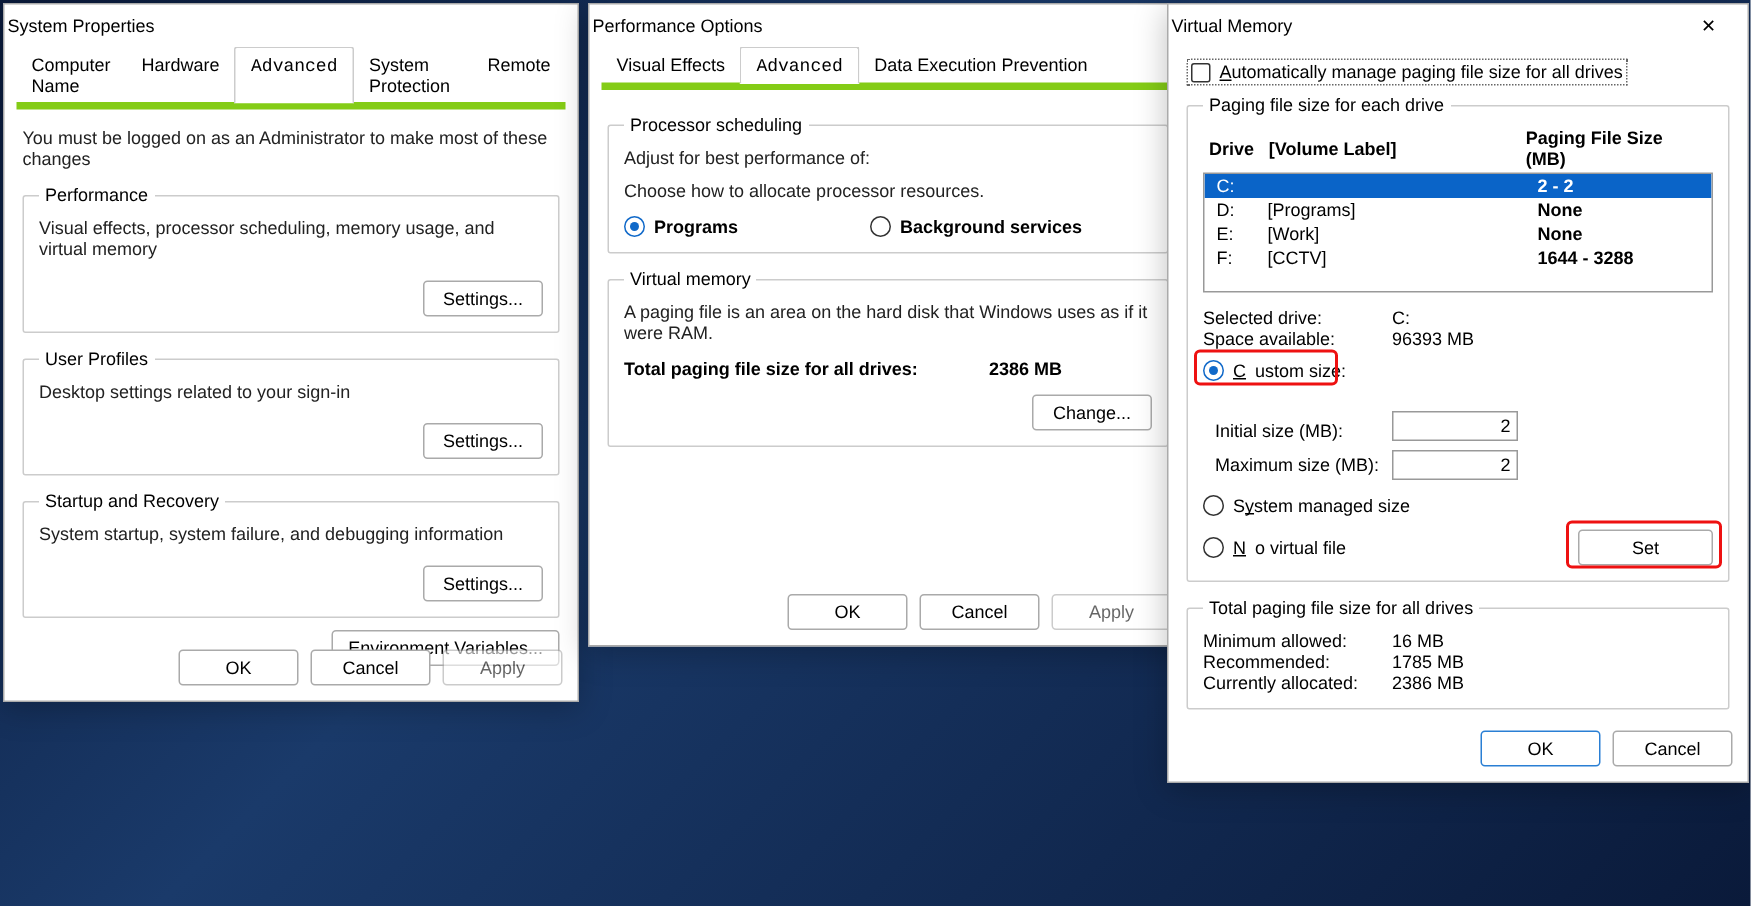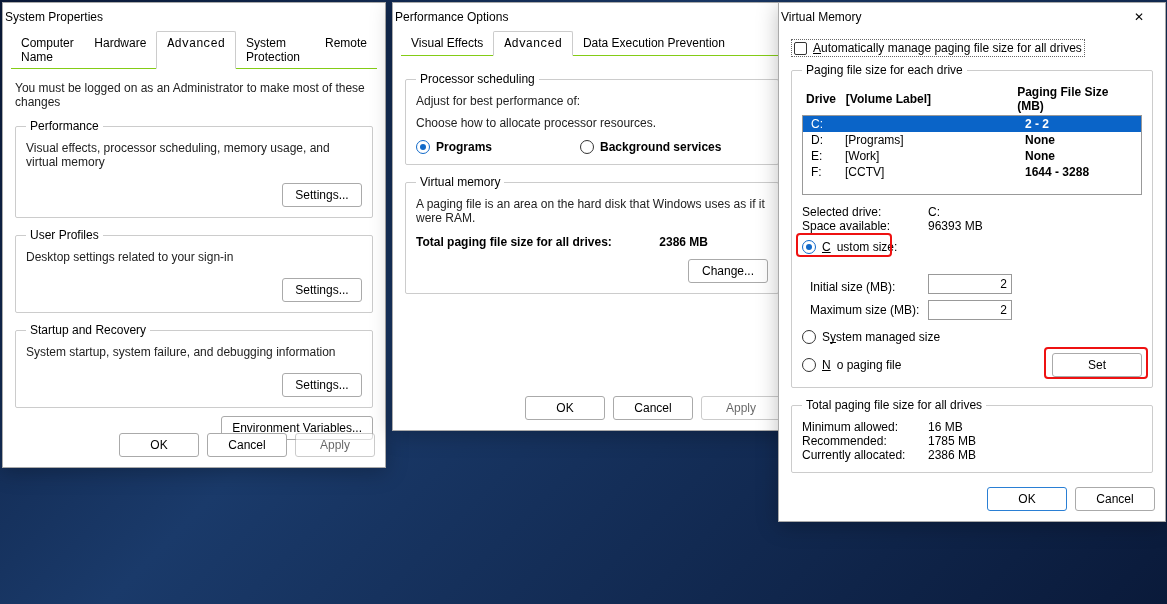--- a/index.html
+++ b/index.html
@@ -3,21 +3,21 @@
 <meta charset="utf-8">
 <style>
   * { box-sizing: border-box; font-family: "Segoe UI", Tahoma, sans-serif; font-size: 12px; }
   body { margin: 0; width: 1167px; height: 604px; background: linear-gradient(135deg,#0a1a3a 0%,#1a3a6a 40%,#0a1a3a 100%); position: relative; overflow: hidden; }
 
   .window { position: absolute; background: #fff; border: 1px solid #aaa; box-shadow: 0 4px 20px rgba(0,0,0,.25); }
   .titlebar { display: flex; align-items: center; justify-content: space-between; height: 28px; padding: 0 6px 0 2px; }
   .titlebar .title { font-size: 12px; }
   .close-btn { width: 40px; height: 24px; display:flex; align-items:center; justify-content:center; cursor:pointer;}
 
-  .tabs { display:flex; border-bottom:1px solid #84cc16; margin:0 8px; }
+  .tabs { display:flex; border-bottom:5px solid #84cc16; margin:0 8px; }
   .tab { padding:5px 10px 4px; position:relative; cursor:pointer; }
   .tab.active { border:1px solid #ccc; border-bottom:1px solid #fff; background:#fff; margin-bottom:-1px; border-radius:2px 2px 0 0;font-family:Liberation Mono, monospace;}
   .body { padding: 6px 12px 10px; }
   fieldset { border:1px solid #ccc; margin: 10px 0 6px; padding:8px 10px 10px; border-radius:2px; }
   legend { padding:0 4px; }
   .btn { background:#fff; border:1px solid #aaa; border-radius:3px; padding:4px 10px; min-width:80px; cursor:pointer; text-align:center;}
   .right { display:flex; justify-content:flex-end; gap:8px; }
   .row { display:flex; align-items:center; gap:6px;font-weight:bold; }
   .label { color:#222; }
   .radio { display:inline-flex; align-items:center; gap:6px; cursor:pointer; }
@@ -204,21 +204,21 @@
         </div>
 
       <div style="margin-top:10px"><span class="radio">
             <span class="radio-dot"></span>
             <span>S<span class="underline-access">y</span>stem managed size</span>
           </span></div>
       <div style="margin-top:6px; display:flex; justify-content:space-between; align-items:center; position:relative">
         <span class="radio">
             <span class="radio-dot"></span>
             <span class="underline-access">N</span>
-            <span>o paging file</span>
+            <span>o virtual file</span>
           </span>
         <button class="btn" style="min-width:90px">Set</button>
         <div class="annot" style="right:-6px; top:-6px; width:104px; height:32px"></div>
       </div>
     </fieldset>
 
     <fieldset>
       <legend>Total paging file size for all drives</legend>
       <div class="kv">
           <span class="k">Minimum allowed:</span>

